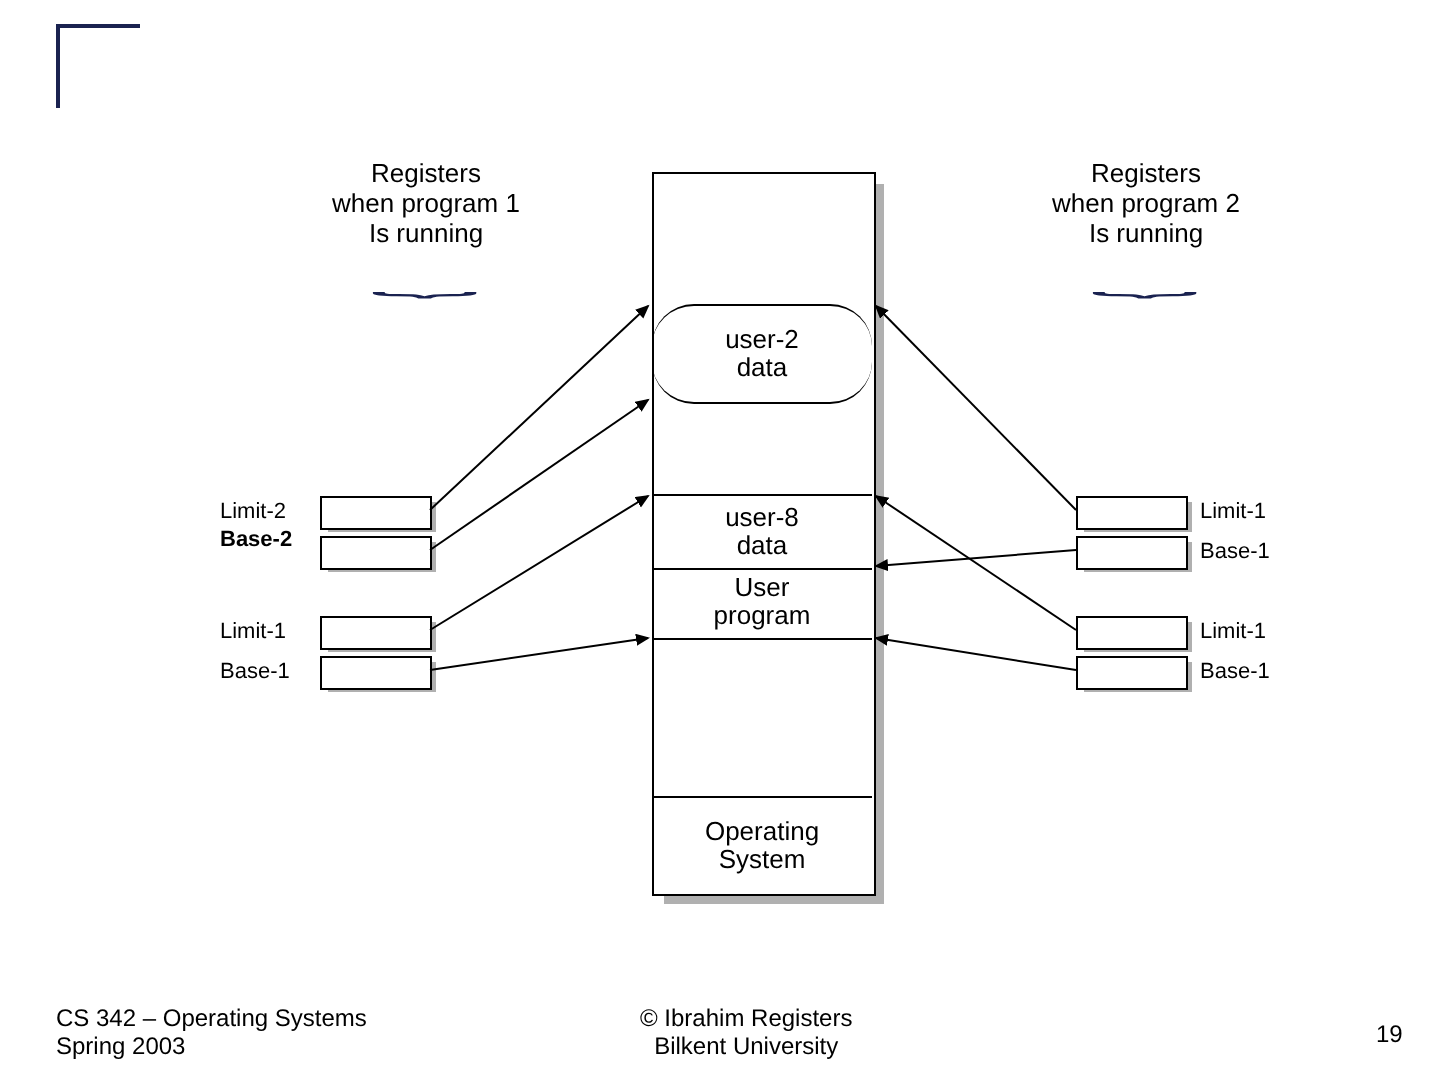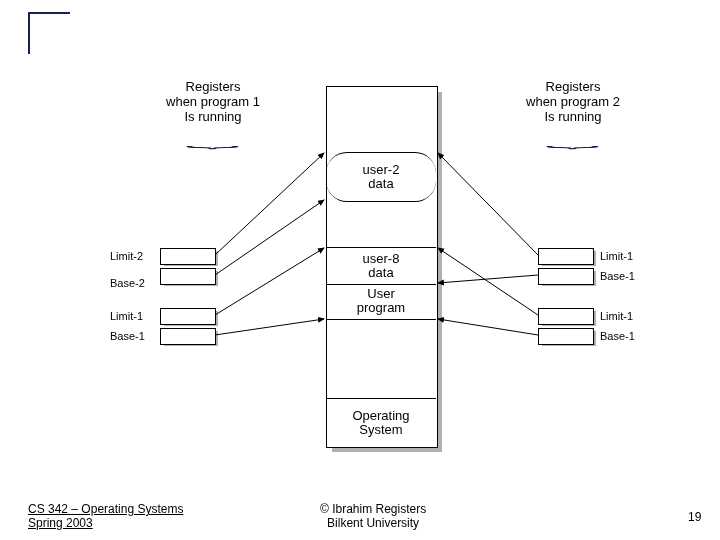--- a/index.html
+++ b/index.html
@@ -42,21 +42,21 @@
 data</div>
   <div class="seg" style="top:398px;height:48px;white-space:pre-line;">Operating
 System</div>
   <div class="seg" style="top:283px;height:36px;white-space:pre-line;border-top:none;">User
 program</div>
 
   <div class="reglbl" style="left:110px;top:250px;">Limit-2</div>
   <div class="reg-sh" style="left:164px;top:251px;"></div>
   <div class="reg" style="left:160px;top:248px;"></div>
 
-  <div class="reglbl" style="left:110px;top:277px;">Base-2</div>
+  <div class="reglbl" style="left:110px;top:264px;font-weight:bold;">Base-2</div>
   <div class="reg-sh" style="left:164px;top:271px;"></div>
   <div class="reg" style="left:160px;top:268px;"></div>
 
   <div class="reglbl" style="left:110px;top:310px;">Limit-1</div>
   <div class="reg-sh" style="left:164px;top:311px;"></div>
   <div class="reg" style="left:160px;top:308px;"></div>
 
   <div class="reglbl" style="left:110px;top:330px;">Base-1</div>
   <div class="reg-sh" style="left:164px;top:331px;"></div>
   <div class="reg" style="left:160px;top:328px;"></div>
@@ -88,18 +88,18 @@
     <line x1="215" y1="275" x2="324" y2="200" stroke="#000" stroke-width="1" marker-end="url(#ah)"></line>
     <line x1="215" y1="315" x2="324" y2="248" stroke="#000" stroke-width="1" marker-end="url(#ah)"></line>
     <line x1="215" y1="335" x2="324" y2="319" stroke="#000" stroke-width="1" marker-end="url(#ah)"></line>
 
     <line x1="538" y1="255" x2="438" y2="153" stroke="#000" stroke-width="1" marker-end="url(#ah)"></line>
     <line x1="538" y1="275" x2="438" y2="283" stroke="#000" stroke-width="1" marker-end="url(#ah)"></line>
     <line x1="538" y1="315" x2="438" y2="248" stroke="#000" stroke-width="1" marker-end="url(#ah)"></line>
     <line x1="538" y1="335" x2="438" y2="319" stroke="#000" stroke-width="1" marker-end="url(#ah)"></line>
   </svg>
 
-  <div class="foot" style="left:28px;top:502px;white-space:pre-line;text-decoration:underline;">CS 342 – Operating Systems
+  <div class="foot" style="left:28px;top:502px;white-space:pre-line;">CS 342 – Operating Systems
 Spring 2003</div>
   <div class="foot" style="left:320px;top:502px;text-align:center;white-space:pre-line;">© Ibrahim Registers
 Bilkent University</div>
   <div class="foot" style="left:688px;top:510px;">19</div>
 </div>
 
 </body></html>

